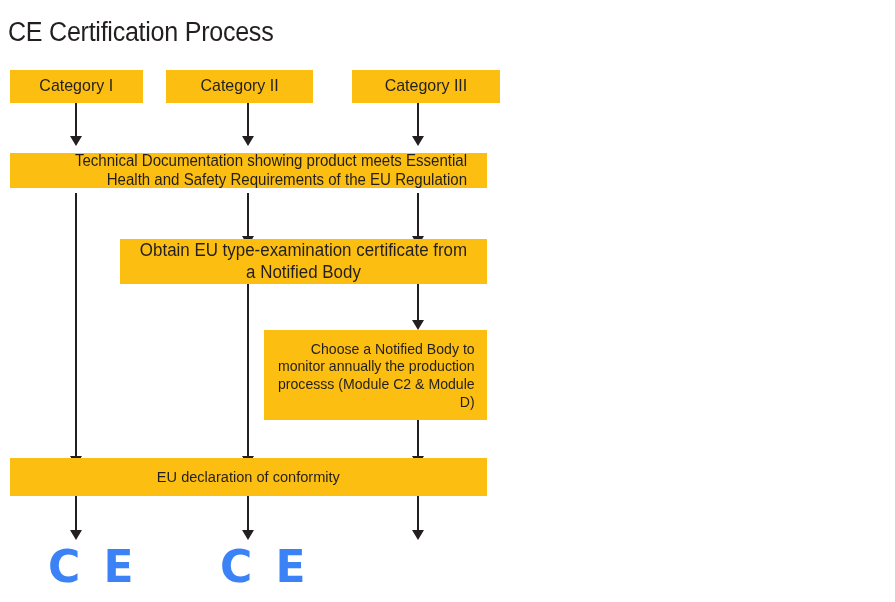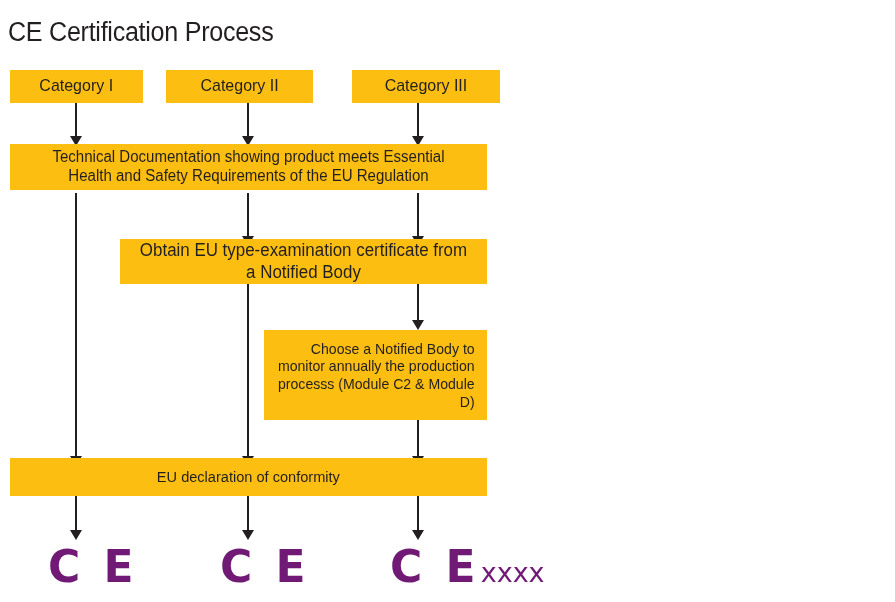--- a/index.html
+++ b/index.html
@@ -74,21 +74,21 @@
     left: 0;
     width: 0;
     height: 0;
     border-left: 6.5px solid transparent;
     border-right: 6.5px solid transparent;
     border-top: 10px solid #231f20;
     margin-left: -6.5px;
   }
   .ce {
     position: absolute;
-    color: #701a75;
+    color: #3b82f6;
     user-select: none;
   }
   .ce .glyph {
     font-family: "DejaVu Sans", sans-serif;
     font-size: 44px;
     font-weight: 600;
     letter-spacing: 4px;
     line-height: 1;
     display: inline-block;
     vertical-align: baseline;
@@ -129,21 +129,21 @@
   </div>
   <div class="arrow" style="left:248px; top:103px;">
     <div class="stem" style="height:33px;"></div>
     <div class="head" style="top:33px;"></div>
   </div>
   <div class="arrow" style="left:418px; top:103px;">
     <div class="stem" style="height:33px;"></div>
     <div class="head" style="top:33px;"></div>
   </div>
 
-  <div class="box wide-box" style="left:10px; top:144px; width:477px; height:46px;">
+  <div class="box wide-box" style="left:10px; top:153px; width:477px; height:35px;text-align:right;">
     <span>Technical Documentation showing product meets Essential Health and Safety Requirements of the EU Regulation</span>
   </div>
 
   <div class="arrow" style="left:248px; top:193px;">
     <div class="stem" style="height:43px;"></div>
     <div class="head" style="top:43px;"></div>
   </div>
   <div class="arrow" style="left:418px; top:193px;">
     <div class="stem" style="height:43px;"></div>
     <div class="head" style="top:43px;"></div>
@@ -193,17 +193,14 @@
   </div>
 
   <div class="ce" style="left:48px; top:545px;">
     <span class="glyph">C E</span><span class="num"></span>
   </div>
 
   <div class="ce" style="left:220px; top:545px;">
     <span class="glyph">C E</span><span class="num"></span>
   </div>
 
-  <div class="ce" style="left:390px; top:545px;">
-    <span class="glyph">C E</span><span class="num">xxxx</span>
-  </div>
 
 </div>
 
 </body></html>

